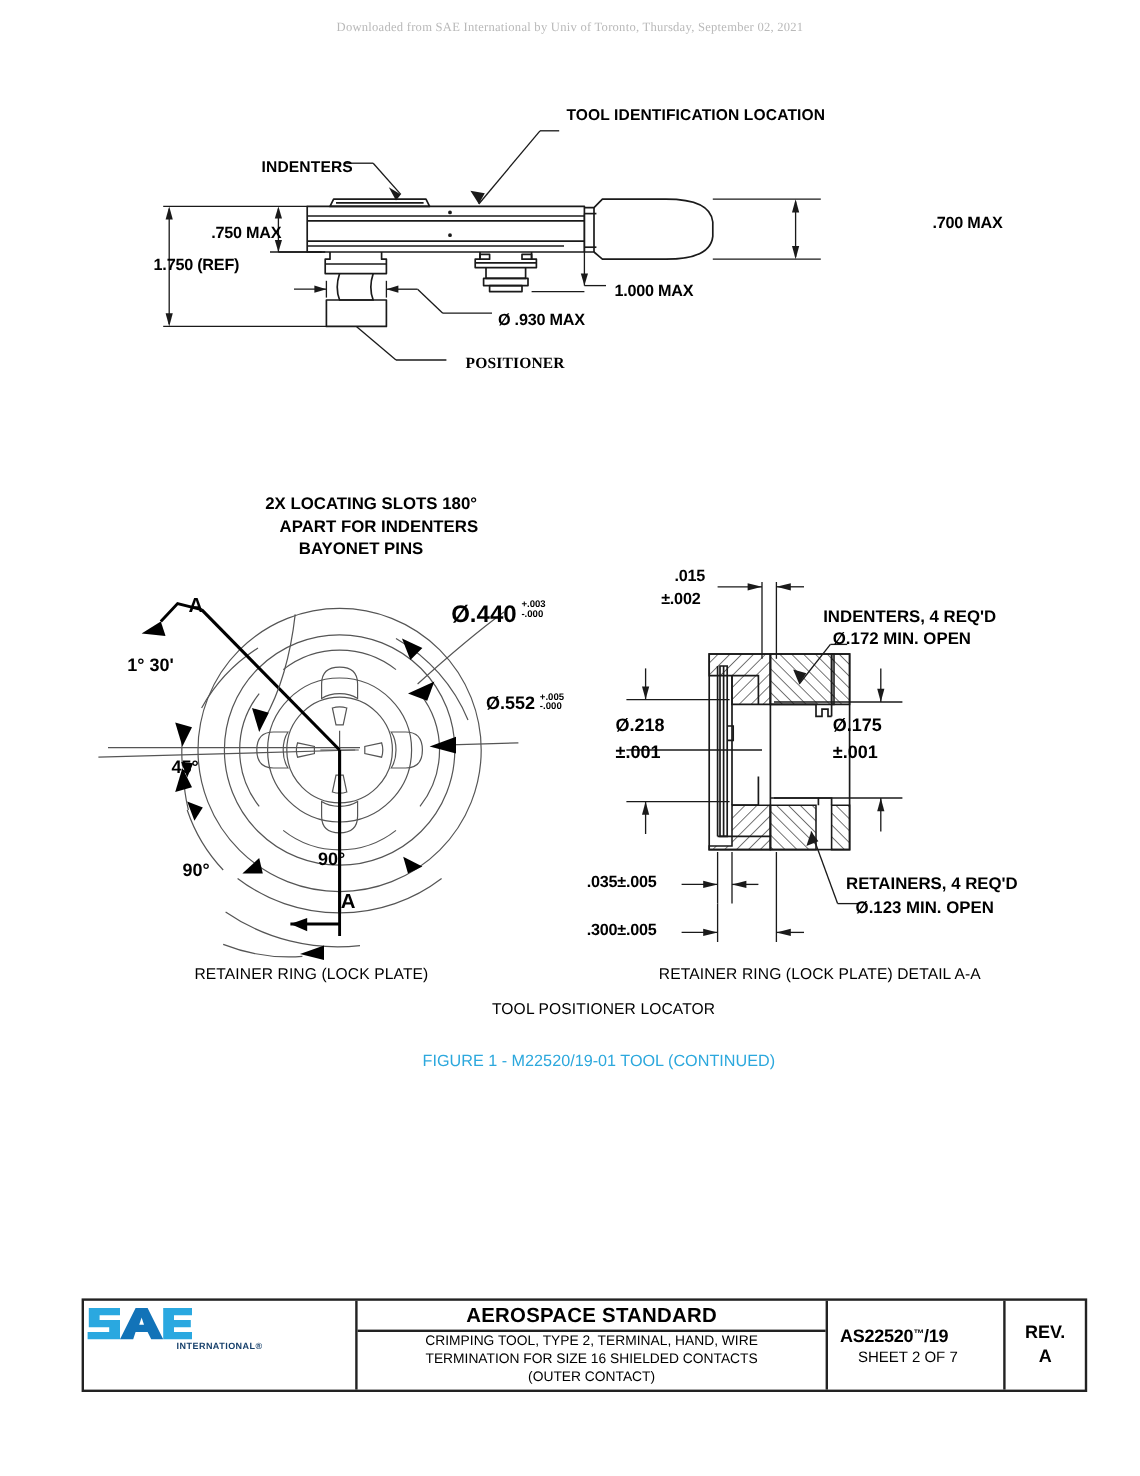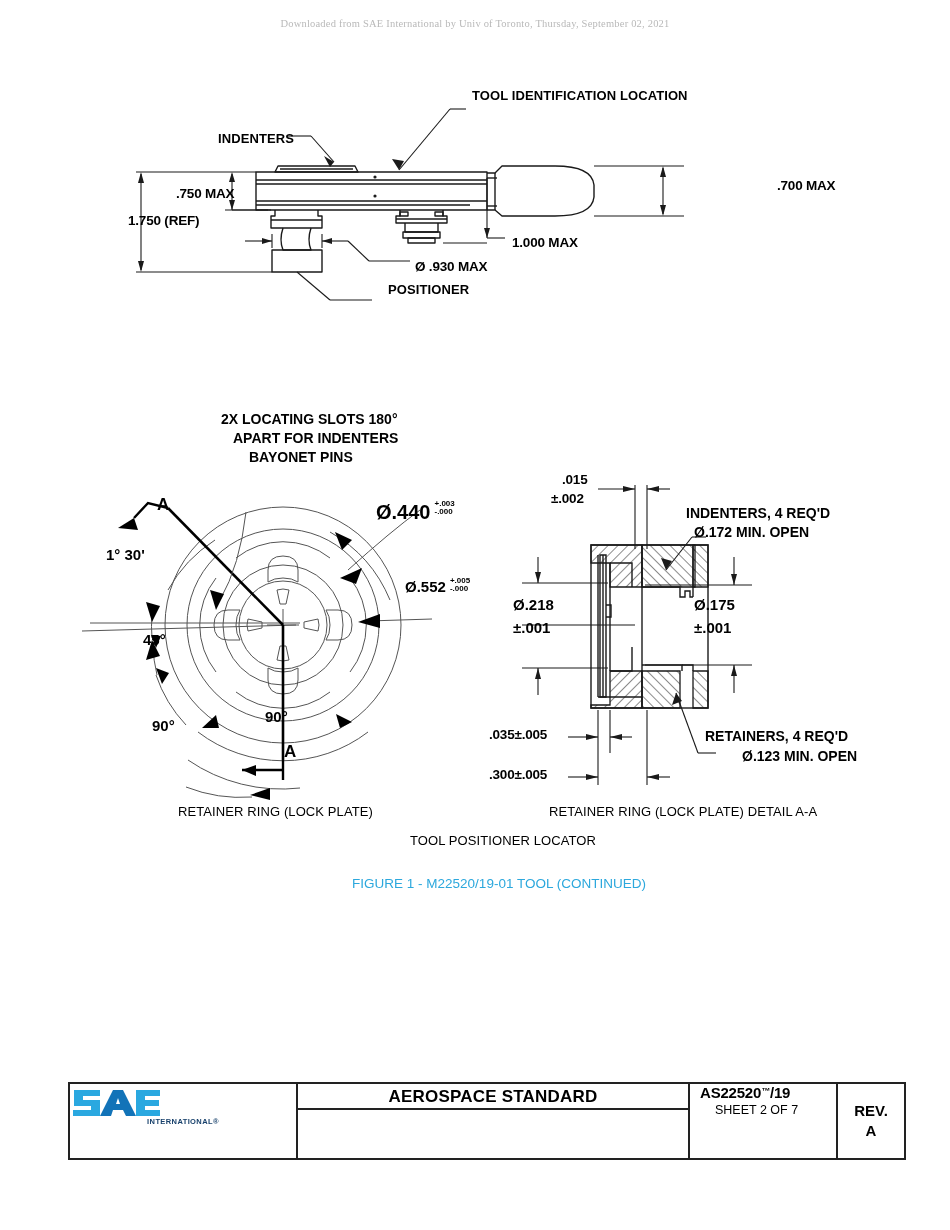--- a/index.html
+++ b/index.html
@@ -63,21 +63,21 @@
     font-size:17px;font-weight:700;letter-spacing:.2px;
     border-bottom:2px solid #222;box-sizing:border-box;
   }
   .tb-sub{
     flex:1;display:flex;align-items:center;justify-content:center;
     text-align:center;font-size:11.5px;line-height:1.32;padding:1px 4px 3px;
     box-sizing:border-box;
   }
   .tb-doc{
     width:148px;border-right:2px solid #222;box-sizing:border-box;
-    display:flex;flex-direction:column;
+    display:flex;flex-direction:column;justify-content:center;
     padding-left:10px;
   }
   .tb-doc-no{font-size:15px;font-weight:700;letter-spacing:-.2px;}
   .tb-doc-no sup{font-size:9px;font-weight:700;vertical-align:4px;}
   .tb-sheet{font-size:12.5px;margin-top:2px;margin-left:15px;}
   .tb-rev{
     width:66px;display:flex;flex-direction:column;
     align-items:center;justify-content:center;
     font-size:15px;font-weight:700;line-height:1.35;
   }
@@ -176,21 +176,21 @@
       <polygon points="663,106 660,117 666,117"></polygon>
       <polygon points="663,156 660,145 666,145"></polygon>
       <polygon points="487,178 484,168 490,168"></polygon>
       <polygon points="334,102 324,96 330,107"></polygon>
       <polygon points="399,110 392,99 404,101"></polygon>
     </g>
   </svg>
 
   <div class="lbl lead" style="left:472px;top:88px;">TOOL IDENTIFICATION LOCATION</div>
   <div class="lbl lead" style="left:218px;top:131px;">INDENTERS</div>
-  <div class="lbl lead" style="left:388px;top:282px;">POSITIONER</div>
+  <div class="lbl lead" style="left:388px;top:295px;font-family:Liberation Serif, serif;">POSITIONER</div>
 
   <div class="lbl dim" style="left:128px;top:213px;">1.750 (REF)</div>
   <div class="lbl dim" style="left:176px;top:186px;">.750 MAX</div>
   <div class="lbl dim" style="left:777px;top:178px;">.700 MAX</div>
   <div class="lbl dim" style="left:512px;top:235px;">1.000  MAX</div>
   <div class="lbl dim" style="left:415px;top:259px;">Ø .930 MAX</div>
 
   <svg width="480" height="400" style="left:90px;top:470px;">
     <g fill="none" stroke="#555555" stroke-width="1.0">
 
@@ -429,23 +429,23 @@
   <div class="lbl" style="left:694px;top:596px;font-size:15px;font-weight:600;">Ø.175</div>
   <div class="lbl" style="left:694px;top:619px;font-size:15px;font-weight:600;">±.001</div>
 
   <div class="lbl dim" style="left:489px;top:727px;">.035±.005</div>
   <div class="lbl dim" style="left:489px;top:767px;">.300±.005</div>
 
   <div class="lbl" style="left:686px;top:505px;font-size:14px;font-weight:600;">INDENTERS, 4 REQ'D</div>
   <div class="lbl" style="left:694px;top:524px;font-size:14px;font-weight:600;">Ø.172 MIN. OPEN</div>
 
   <div class="lbl" style="left:705px;top:728px;font-size:14px;font-weight:600;">RETAINERS, 4 REQ'D</div>
-  <div class="lbl" style="left:742px;top:748px;font-size:14px;font-weight:600;">Ø.123 MIN. OPEN</div>
-
-  <div class="caption" style="left:178px;top:804px;">RETAINER RING (LOCK PLATE)</div>
+  <div class="lbl" style="left:713px;top:748px;font-size:14px;font-weight:600;">Ø.123 MIN. OPEN</div>
+
+  <div class="caption" style="left:162px;top:804px;">RETAINER RING (LOCK PLATE)</div>
   <div class="caption" style="left:549px;top:804px;">RETAINER RING (LOCK PLATE) DETAIL A-A</div>
   <div class="caption" style="left:381px;top:833px;margin-left:29px;">TOOL POSITIONER LOCATOR</div>
   <div class="figcap" style="top:876px;padding-left:24px;">FIGURE 1 - M22520/19-01 TOOL (CONTINUED)</div>
 
   <div class="tblock">
 
     <div class="tb-logo">
       <div class="sae-logo">
         <svg width="92" height="38" viewBox="0 0 92 38">
 
@@ -455,20 +455,27 @@
           <path d="M46,20 L48,14 L50,20 Z" fill="#ffffff"></path>
 
           <path d="M66,6 L90,6 L90,12 L75,12 L75,16 L89,16 L89,22 L75,22 L75,26 L90,26 L90,32 L66,32 Z" fill="#2aa8e0"></path>
         </svg>
         <div class="sae-intl">INTERNATIONAL®</div>
       </div>
     </div>
 
     <div class="tb-mid">
       <div class="tb-as-title">AEROSPACE STANDARD</div>
+      <div class="tb-sub">
+        <div>
+          <div>CRIMPING TOOL, TYPE 2, TERMINAL, HAND, WIRE</div>
+          <div>TERMINATION FOR SIZE 16 SHIELDED CONTACTS</div>
+          <div>(OUTER CONTACT)</div>
+        </div>
+      </div>
     </div>
 
     <div class="tb-doc">
       <div class="tb-doc-no">
         <span>AS22520</span><sup>™</sup><span>/19</span>
       </div>
       <div class="tb-sheet">SHEET 2 OF 7</div>
     </div>
 
     <div class="tb-rev">

